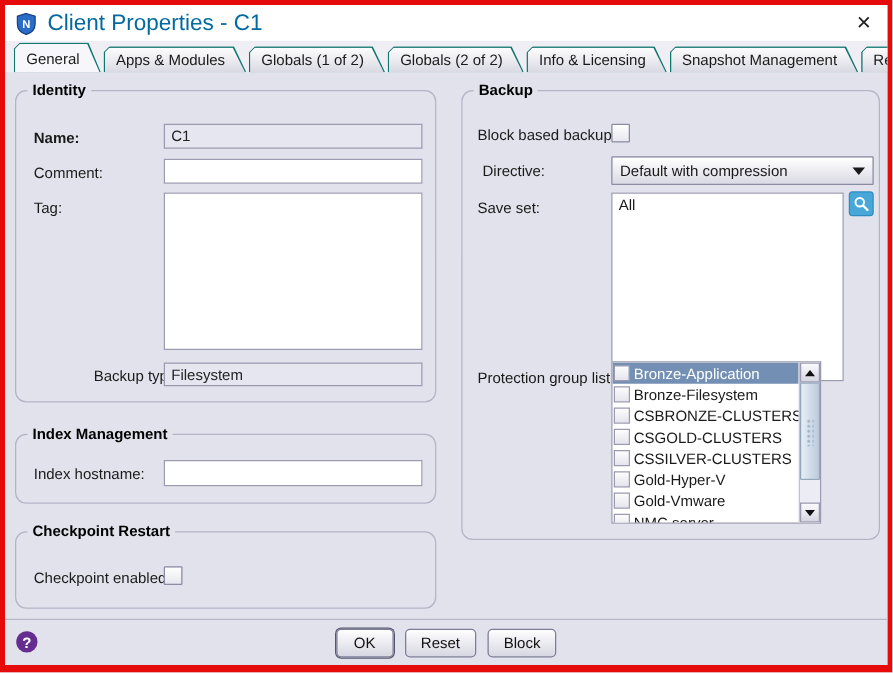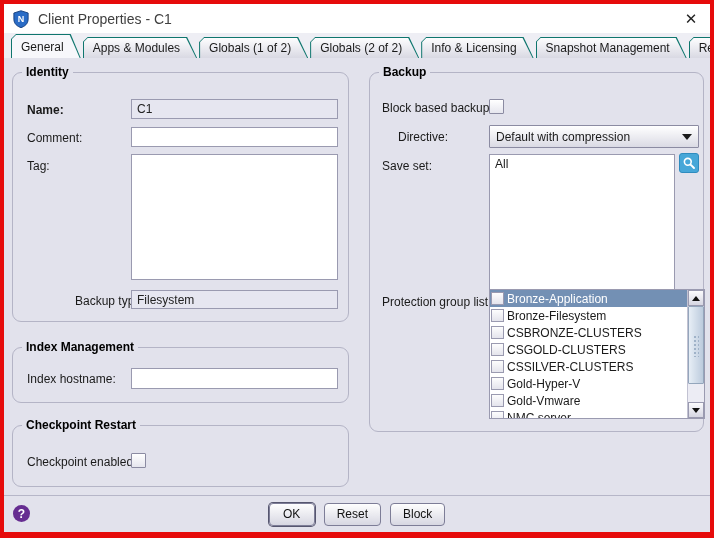--- a/index.html
+++ b/index.html
@@ -8,21 +8,21 @@
 
   .window {
     width:714px; height:538px; position:relative;
     border:4px solid #e60b0b; border-bottom-width:6px;
     background:#e2e2ec; overflow:hidden;
   }
 
   
   .titlebar { height:29px; background:#ffffff; display:flex; align-items:center; padding:0 10px 0 8px; }
   .app-icon { width:18px; height:18px; margin-right:8px; flex:0 0 auto; }
-  .title-text { font-size:14px; color:#404040; }
+  .title-text { font-size:18px; color:#0369a1; }
   .close-btn { margin-left:auto; font-size:15px; color:#222; width:18px; text-align:center; cursor:default; line-height:18px; }
 
   
   .tabbar { height:25px; background:#eeeef4; display:flex; align-items:flex-end; padding-left:7px; }
   .tab { clip-path: polygon(0 100%, 0 5px, 5px 0, calc(100% - 10px) 0, 100% 100%);
          background:#0f766e; padding:1px 1px 0 1px; margin-right:2px; cursor:default; }
   .tab-inner { clip-path: polygon(0 100%, 0 4px, 4px 0, calc(100% - 10px) 0, 100% 100%);
          background:linear-gradient(#fdfdfe,#d9d9e3); padding:3px 16px 3px 9px; white-space:nowrap; font-size:12px; }
   .tab.active .tab-inner { background:#f7f7fb; padding-top:5px; padding-bottom:4px; }
 
@@ -147,37 +147,37 @@
       <span class="lbl" style="left:14px; top:29px;">Checkpoint enabled:</span>
       <div class="checkbox" style="left:118px; top:27px;"></div>
     </div>
 
     <div class="group" style="left:365px; top:14px; width:335px; height:360px;">
       <span class="group-title">Backup</span>
 
       <span class="lbl" style="left:12px; top:28px;">Block based backup:</span>
       <div class="checkbox" style="left:119px; top:26px;"></div>
 
-      <span class="lbl" style="left:28px; top:57px;">Directive:</span>
+      <span class="lbl" style="left:16px; top:57px;">Directive:</span>
       <div class="combo" style="left:119px; top:52px; width:210px; height:23px;">
         <span>Default with compression</span>
         <span class="combo-arrow"></span>
       </div>
 
       <span class="lbl" style="left:12px; top:86px;">Save set:</span>
       <div class="textarea-box" style="left:119px; top:81px; width:186px; height:151px;">All</div>
       <div class="search-btn" style="left:309px; top:80px;">
         <svg width="14" height="14" viewBox="0 0 14 14">
           <circle cx="5.8" cy="5.8" r="3.4" fill="none" stroke="#ffffff" stroke-width="1.6"></circle>
           <line x1="8.6" y1="8.6" x2="12" y2="12" stroke="#ffffff" stroke-width="1.9" stroke-linecap="round"></line>
         </svg>
       </div>
 
       <span class="lbl" style="left:12px; top:222px;">Protection group list:</span>
-      <div class="pg-list" style="left:119px; top:216px; width:216px; height:130px;">
+      <div class="pg-list" style="left:119px; top:216px; width:168px; height:130px;">
         <div class="pg-rows">
 
         <div class="pg-row selected">
               <span class="pg-check"></span>
               <span class="pg-label">Bronze-Application</span>
             </div>
             <div class="pg-row">
               <span class="pg-check"></span>
               <span class="pg-label">Bronze-Filesystem</span>
             </div>

